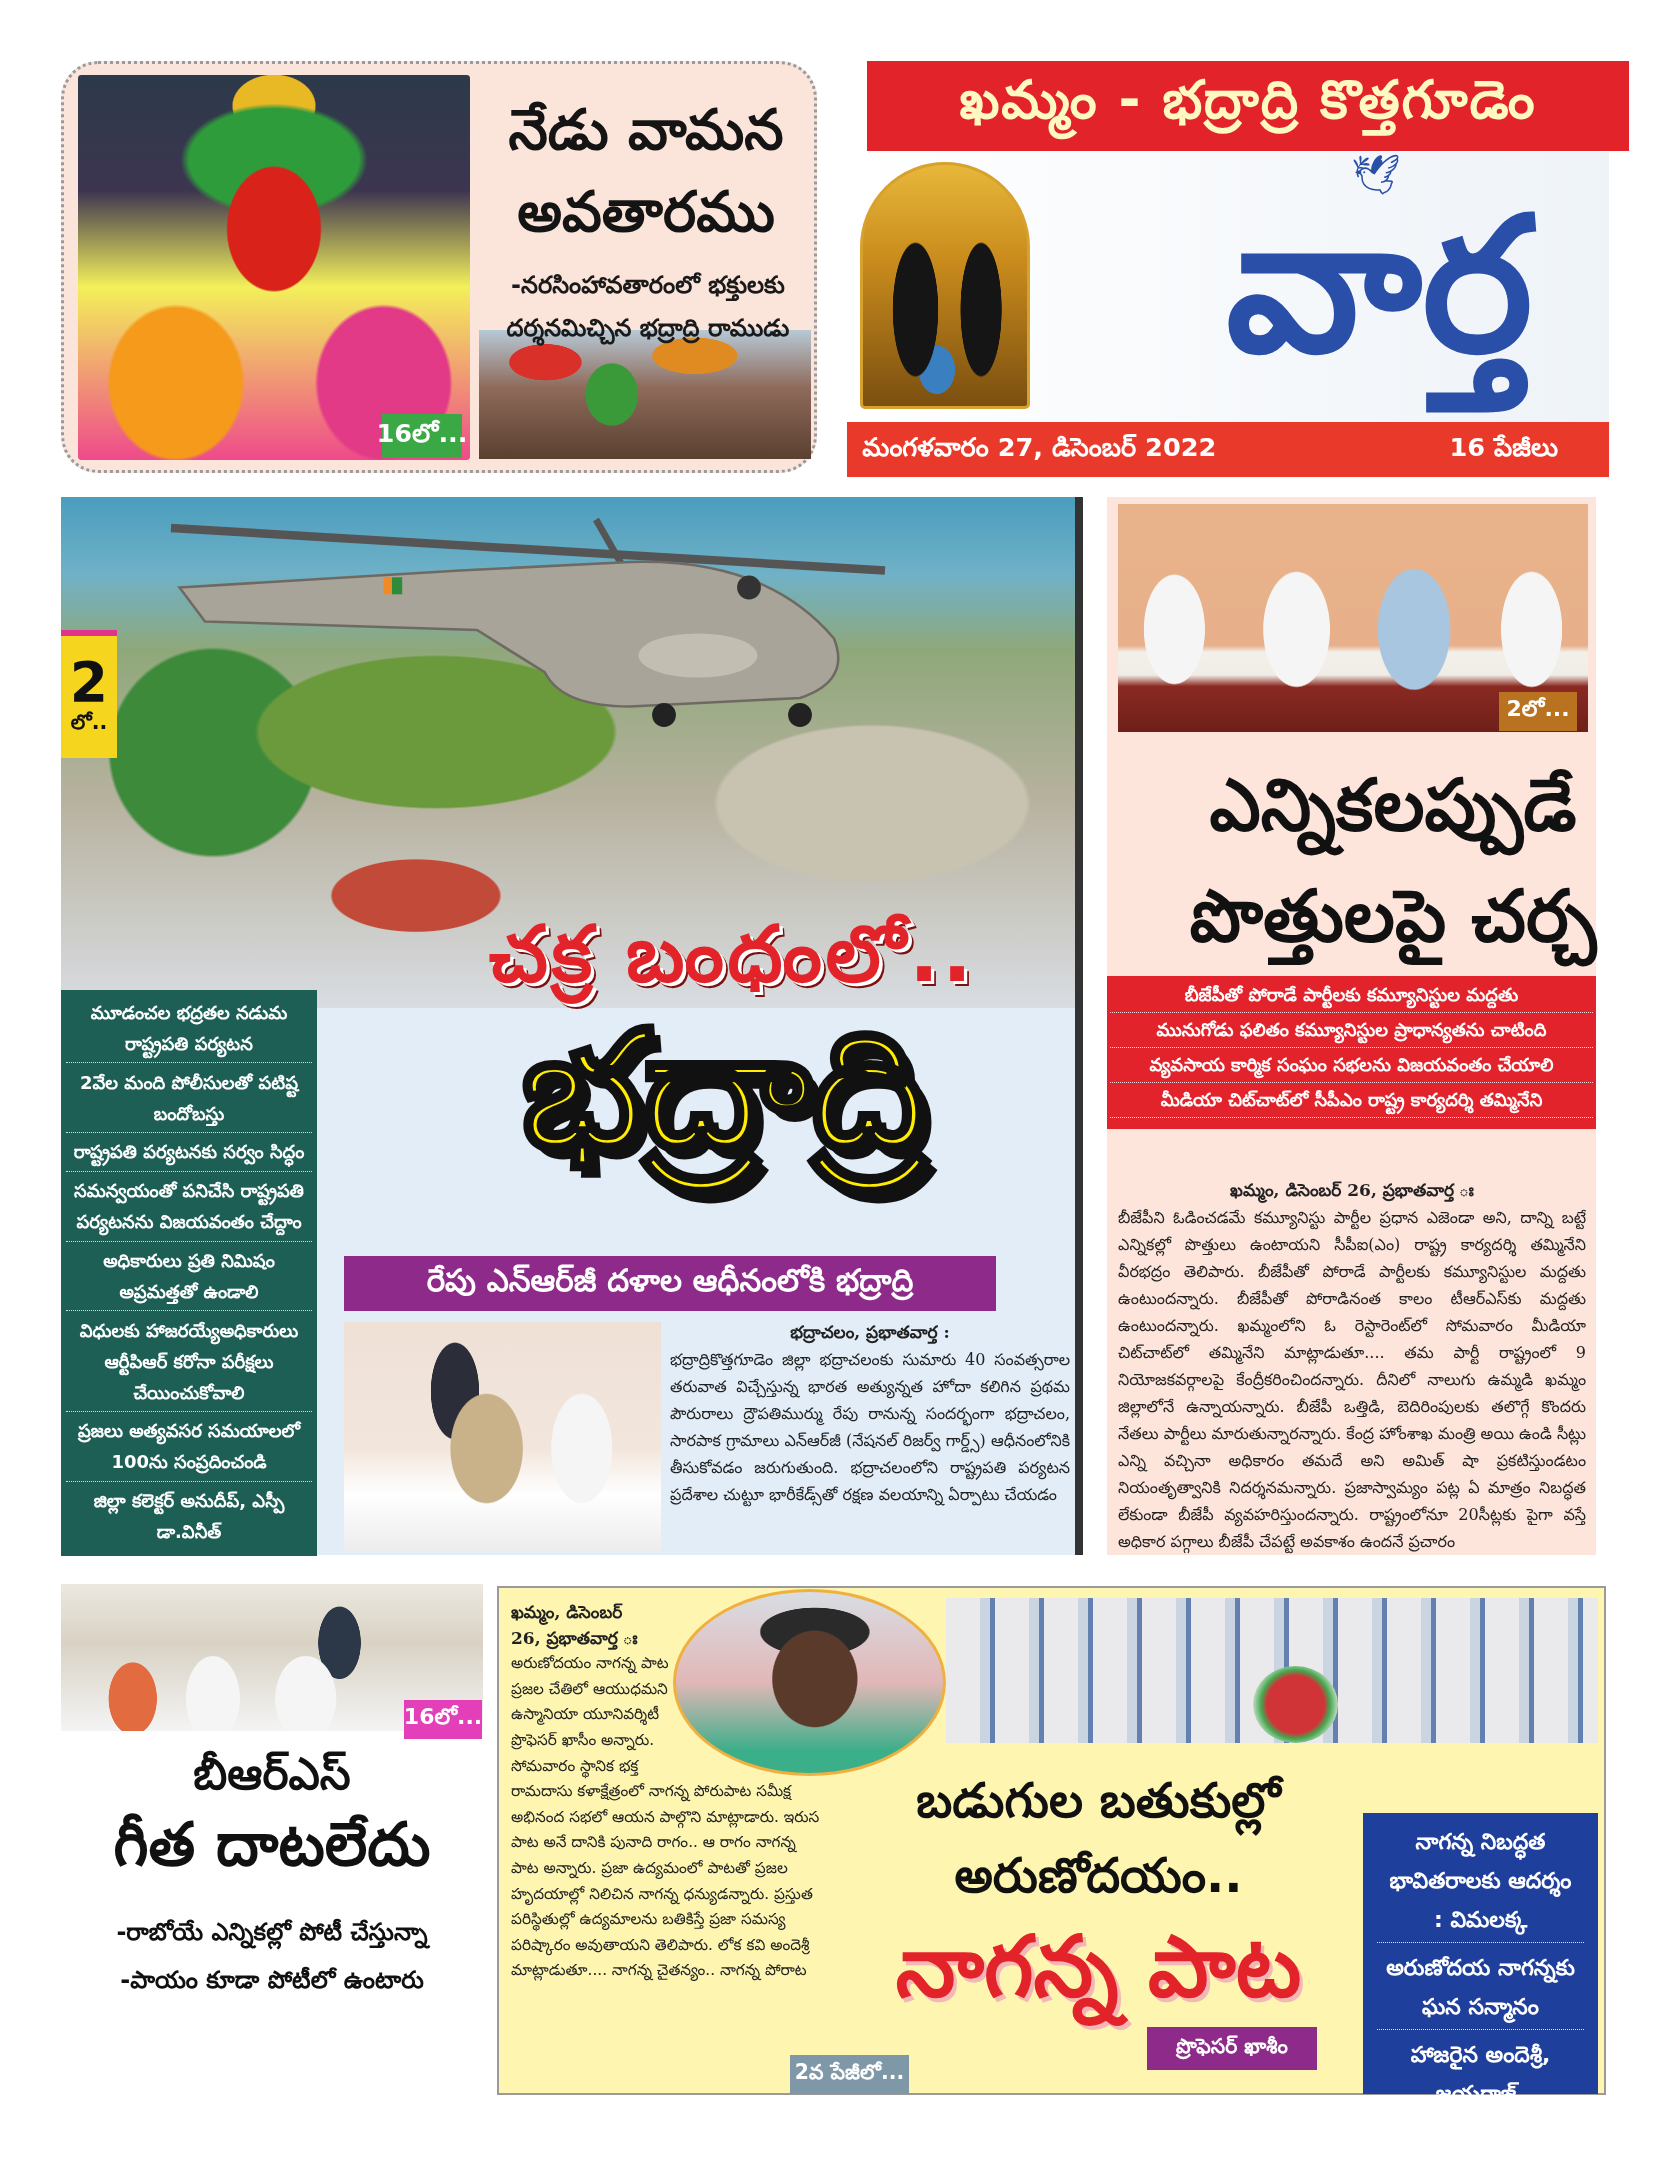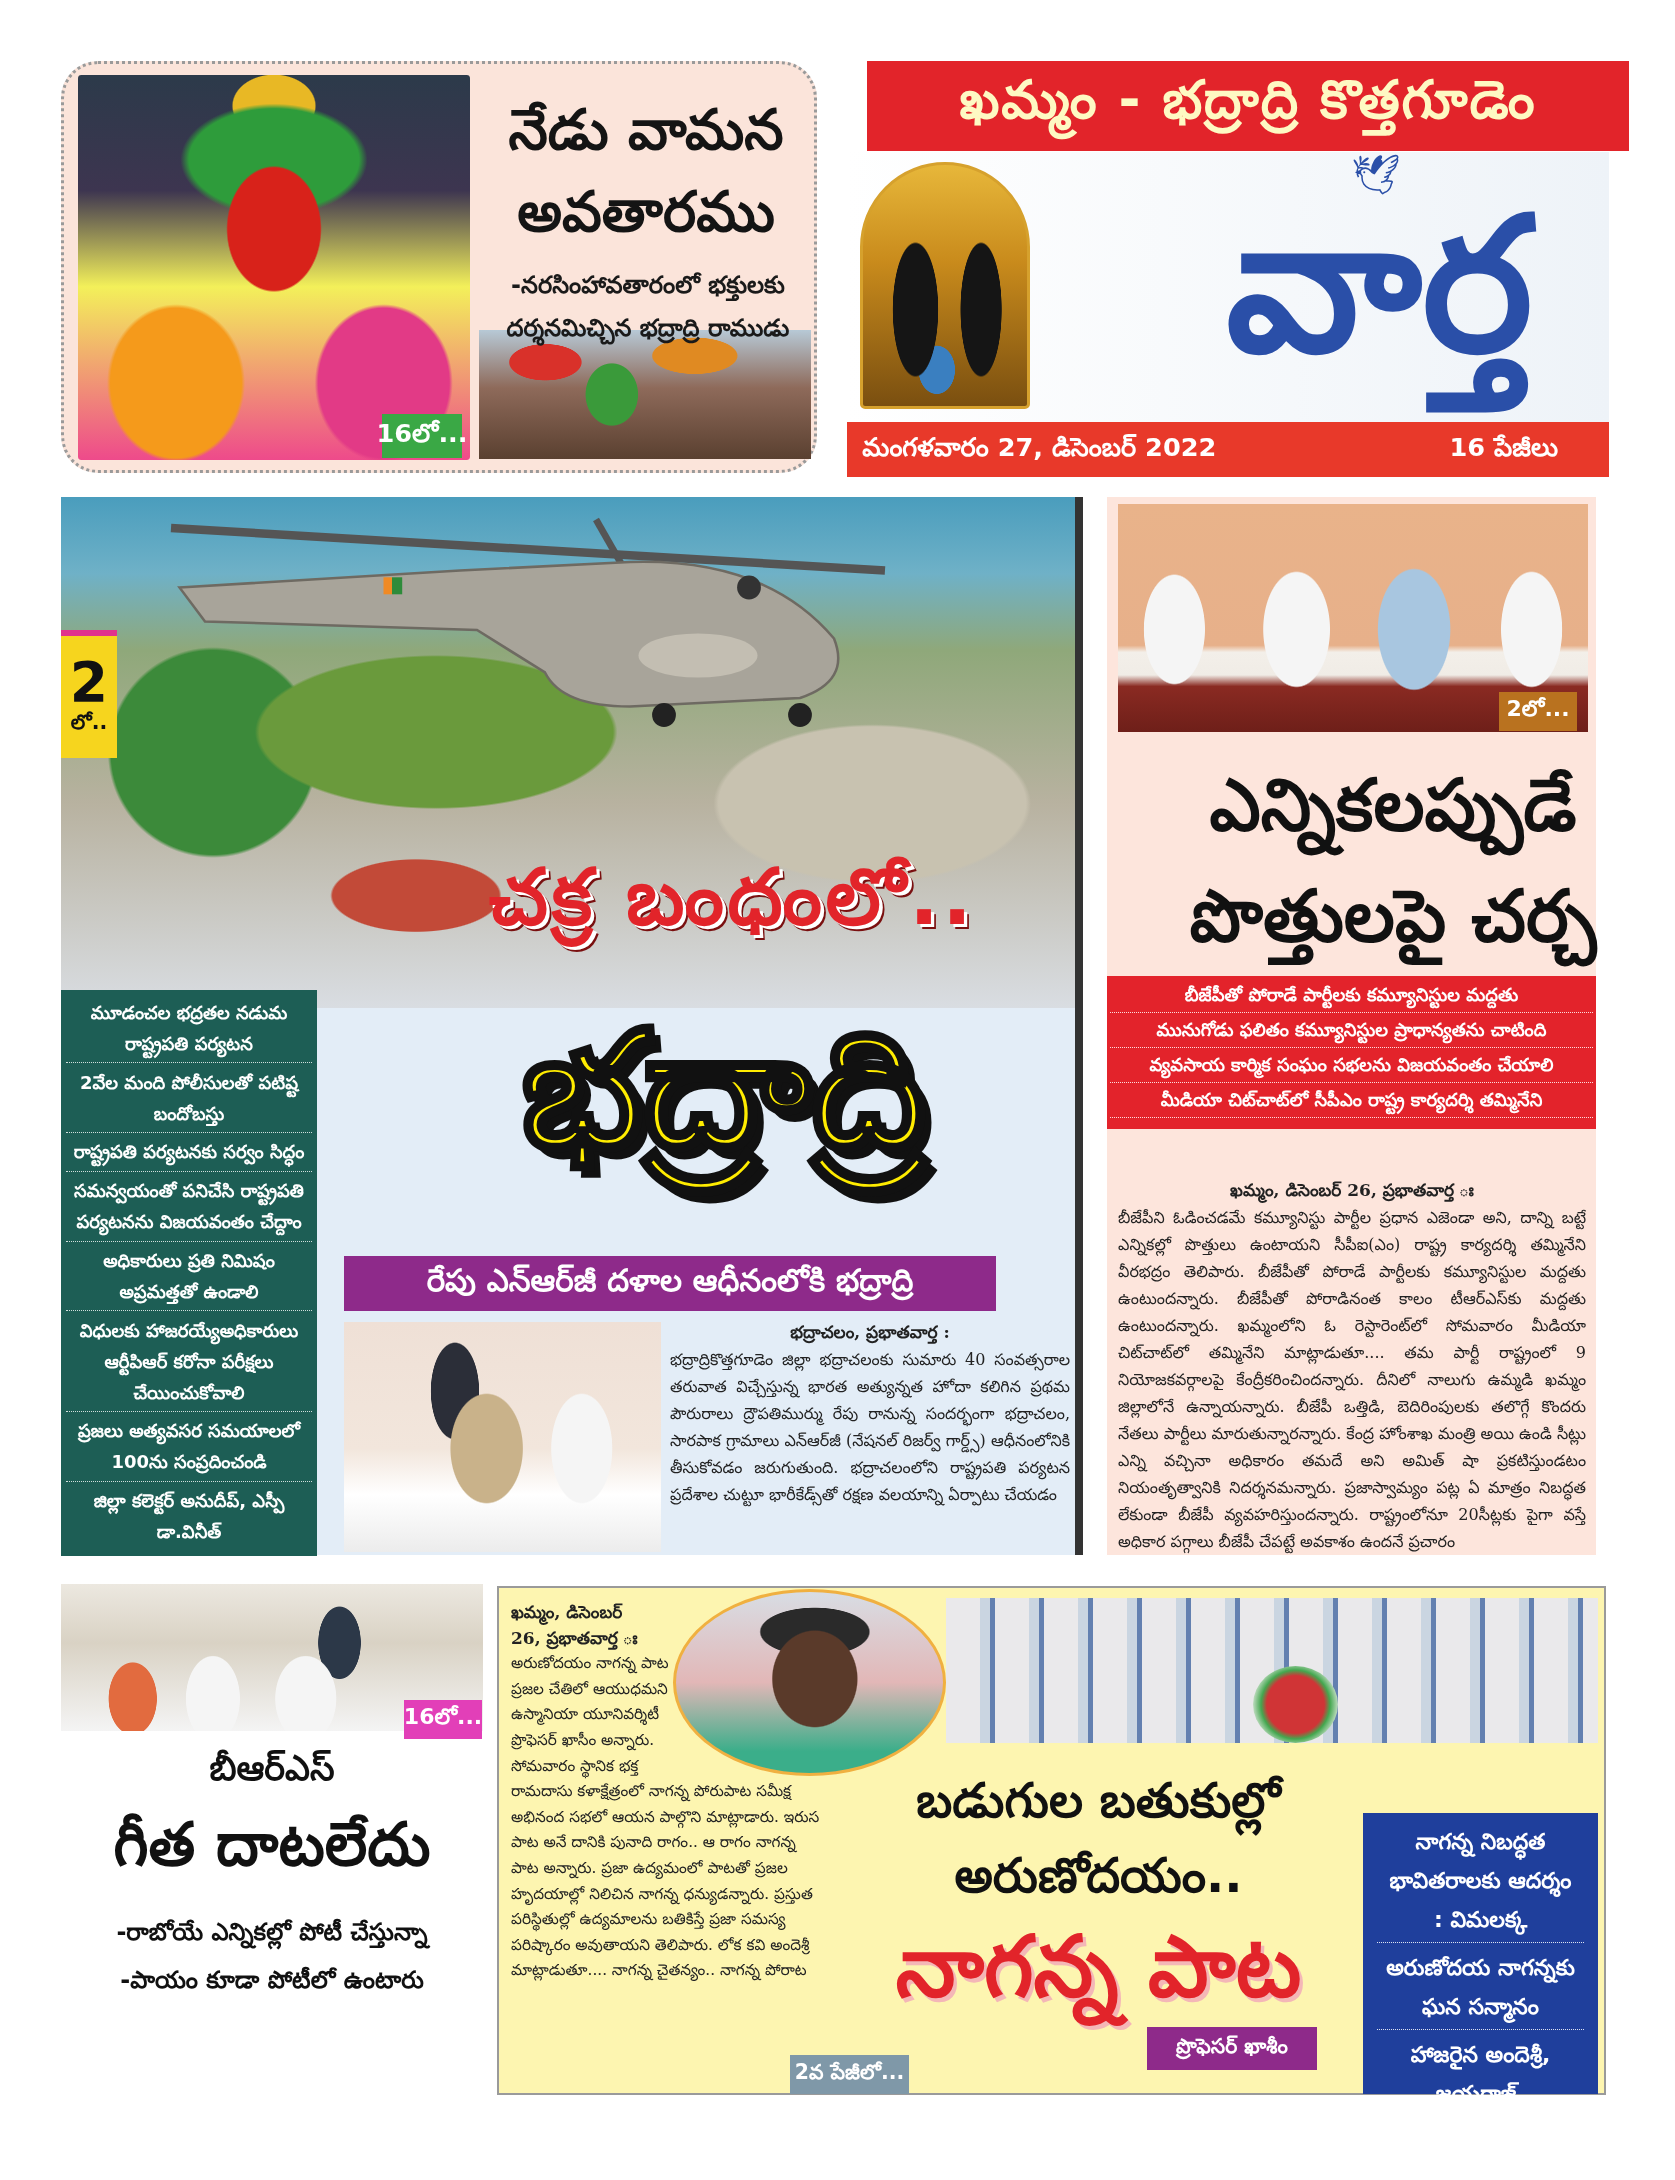--- a/index.html
+++ b/index.html
@@ -46,21 +46,21 @@
     background:
       radial-gradient(ellipse 221px 94px at 37% 46%, #6a9a3c 0 80%, transparent 82%),
       radial-gradient(ellipse 119px 51px at 35% 78%, #c24a38 0 70%, transparent 72%),
       radial-gradient(ellipse 170px 170px at 15% 50%, #3c8a3a 0 60%, transparent 62%),
       radial-gradient(ellipse 256px 128px at 80% 60%, #c8c2b0 0 60%, transparent 62%),
       linear-gradient(180deg, #4a9dbd 0%, #6fb1c7 15%, #8fa87a 30%, #b8b2a0 60%, #d9dde2 100%); }
   .heli { left: 153px; top: 511px; width: 733px; height: 221px; }
   .side-badge { left: 61px; top: 630px; width: 56px; height: 128px; background: #f6d51e; border-top: 6.8px solid #e0338c; color: #111; font-weight: bold; display: flex; flex-direction: column; align-items: center; justify-content: center; }
   .side-badge .num { font-size: 55px; line-height: 55px; }
   .side-badge .lo { font-size: 20.4px; }
-  .hero-kicker { left: 400px; top: 852px; width: 664px; text-align: center; font-size: 78px; font-weight: bold; color: #e2242a; text-shadow: 3.4px 3.4px 0 #ffffff, 5.1px 5.1px 0 #7a1010; letter-spacing: 3.4px; }
+  .hero-kicker { left: 400px; top: 909px; width: 664px; text-align: center; font-size: 78px; font-weight: bold; color: #e2242a; text-shadow: 3.4px 3.4px 0 #ffffff, 5.1px 5.1px 0 #7a1010; letter-spacing: 3.4px; }
   .hero-title { left: 392px; top: 980px; width: 664px; height: 221px; text-align: center; font-size: 162px; font-weight: bold; color: #ffec00; line-height: 221px; -webkit-text-stroke: 5.1px #111; text-shadow: 8.5px 8.5px 0 #111; }
   .hero-strip { left: 344px; top: 1256px; width: 652px; height: 55px; background: #8e2a8a; color: #fff; font-size: 31px; font-weight: bold; display: flex; align-items: center; justify-content: center; }
 
   .green-box { left: 61px; top: 990px; width: 256px; height: 566px; background: #1d5e55; color: #fff; padding: 6.8px 5.1px; text-align: center; }
   .green-box .item { font-size: 18px; font-weight: bold; line-height: 31px; padding-bottom: 3.4px; border-bottom: 1.7px dotted rgba(255,255,255,0.8); margin-bottom: 3.4px; }
   .green-box .item:last-child { border-bottom: none; }
 
   .meeting-photo { left: 344px; top: 1322px; width: 317px; height: 230px;
     background:
       radial-gradient(ellipse 51px 77px at 45% 55%, #c9b28a 0 70%, transparent 72%),
@@ -87,21 +87,21 @@
 
   
   .bl-photo { left: 61px; top: 1584px; width: 422px; height: 147px;
     background:
       radial-gradient(ellipse 34px 51px at 17% 78%, #e26b3f 0 70%, transparent 72%),
       radial-gradient(ellipse 38px 60px at 36% 78%, #f5f5f5 0 70%, transparent 72%),
       radial-gradient(ellipse 43px 60px at 58% 78%, #f5f5f5 0 70%, transparent 72%),
       radial-gradient(ellipse 30px 51px at 66% 40%, #2c3848 0 70%, transparent 72%),
       linear-gradient(180deg, #ece8e0 0%, #d9d2c4 40%, #f4f4f4 100%); }
   .badge-pink { left: 404px; top: 1700px; width: 78px; height: 39px; background: #e23fb8; font-size: 22px; }
-  .bl-kicker { left: 61px; top: 1748px; width: 422px; text-align: center; font-size: 35px; font-weight: bold; color: #111; }
+  .bl-kicker { left: 61px; top: 1748px; width: 422px; text-align: center; font-size: 44px; font-weight: bold; color: #111; }
   .bl-title { left: 61px; top: 1806px; width: 422px; text-align: center; font-size: 60px; font-weight: bold; color: #111; line-height: 77px; }
   .bl-points { left: 61px; top: 1908px; width: 422px; text-align: center; font-size: 24px; font-weight: bold; line-height: 48px; color: #111; }
 
   
   .yellow-card { left: 497px; top: 1586px; width: 1109px; height: 509px; background: #fdf5b0; border: 2.6px solid #9a9a9a; }
   .circle-photo { left: 673px; top: 1589px; width: 273px; height: 187px; border-radius: 50%; border: 3.4px solid #f0b040;
     background:
       radial-gradient(ellipse 60px 68px at 52% 48%, #5a3a2a 0 70%, transparent 72%),
       radial-gradient(ellipse 77px 34px at 52% 22%, #2a2a2a 0 70%, transparent 72%),
       linear-gradient(180deg, #d8dde4 0%, #e2b7b7 50%, #3bae8a 88%, #3bae8a 100%); }

